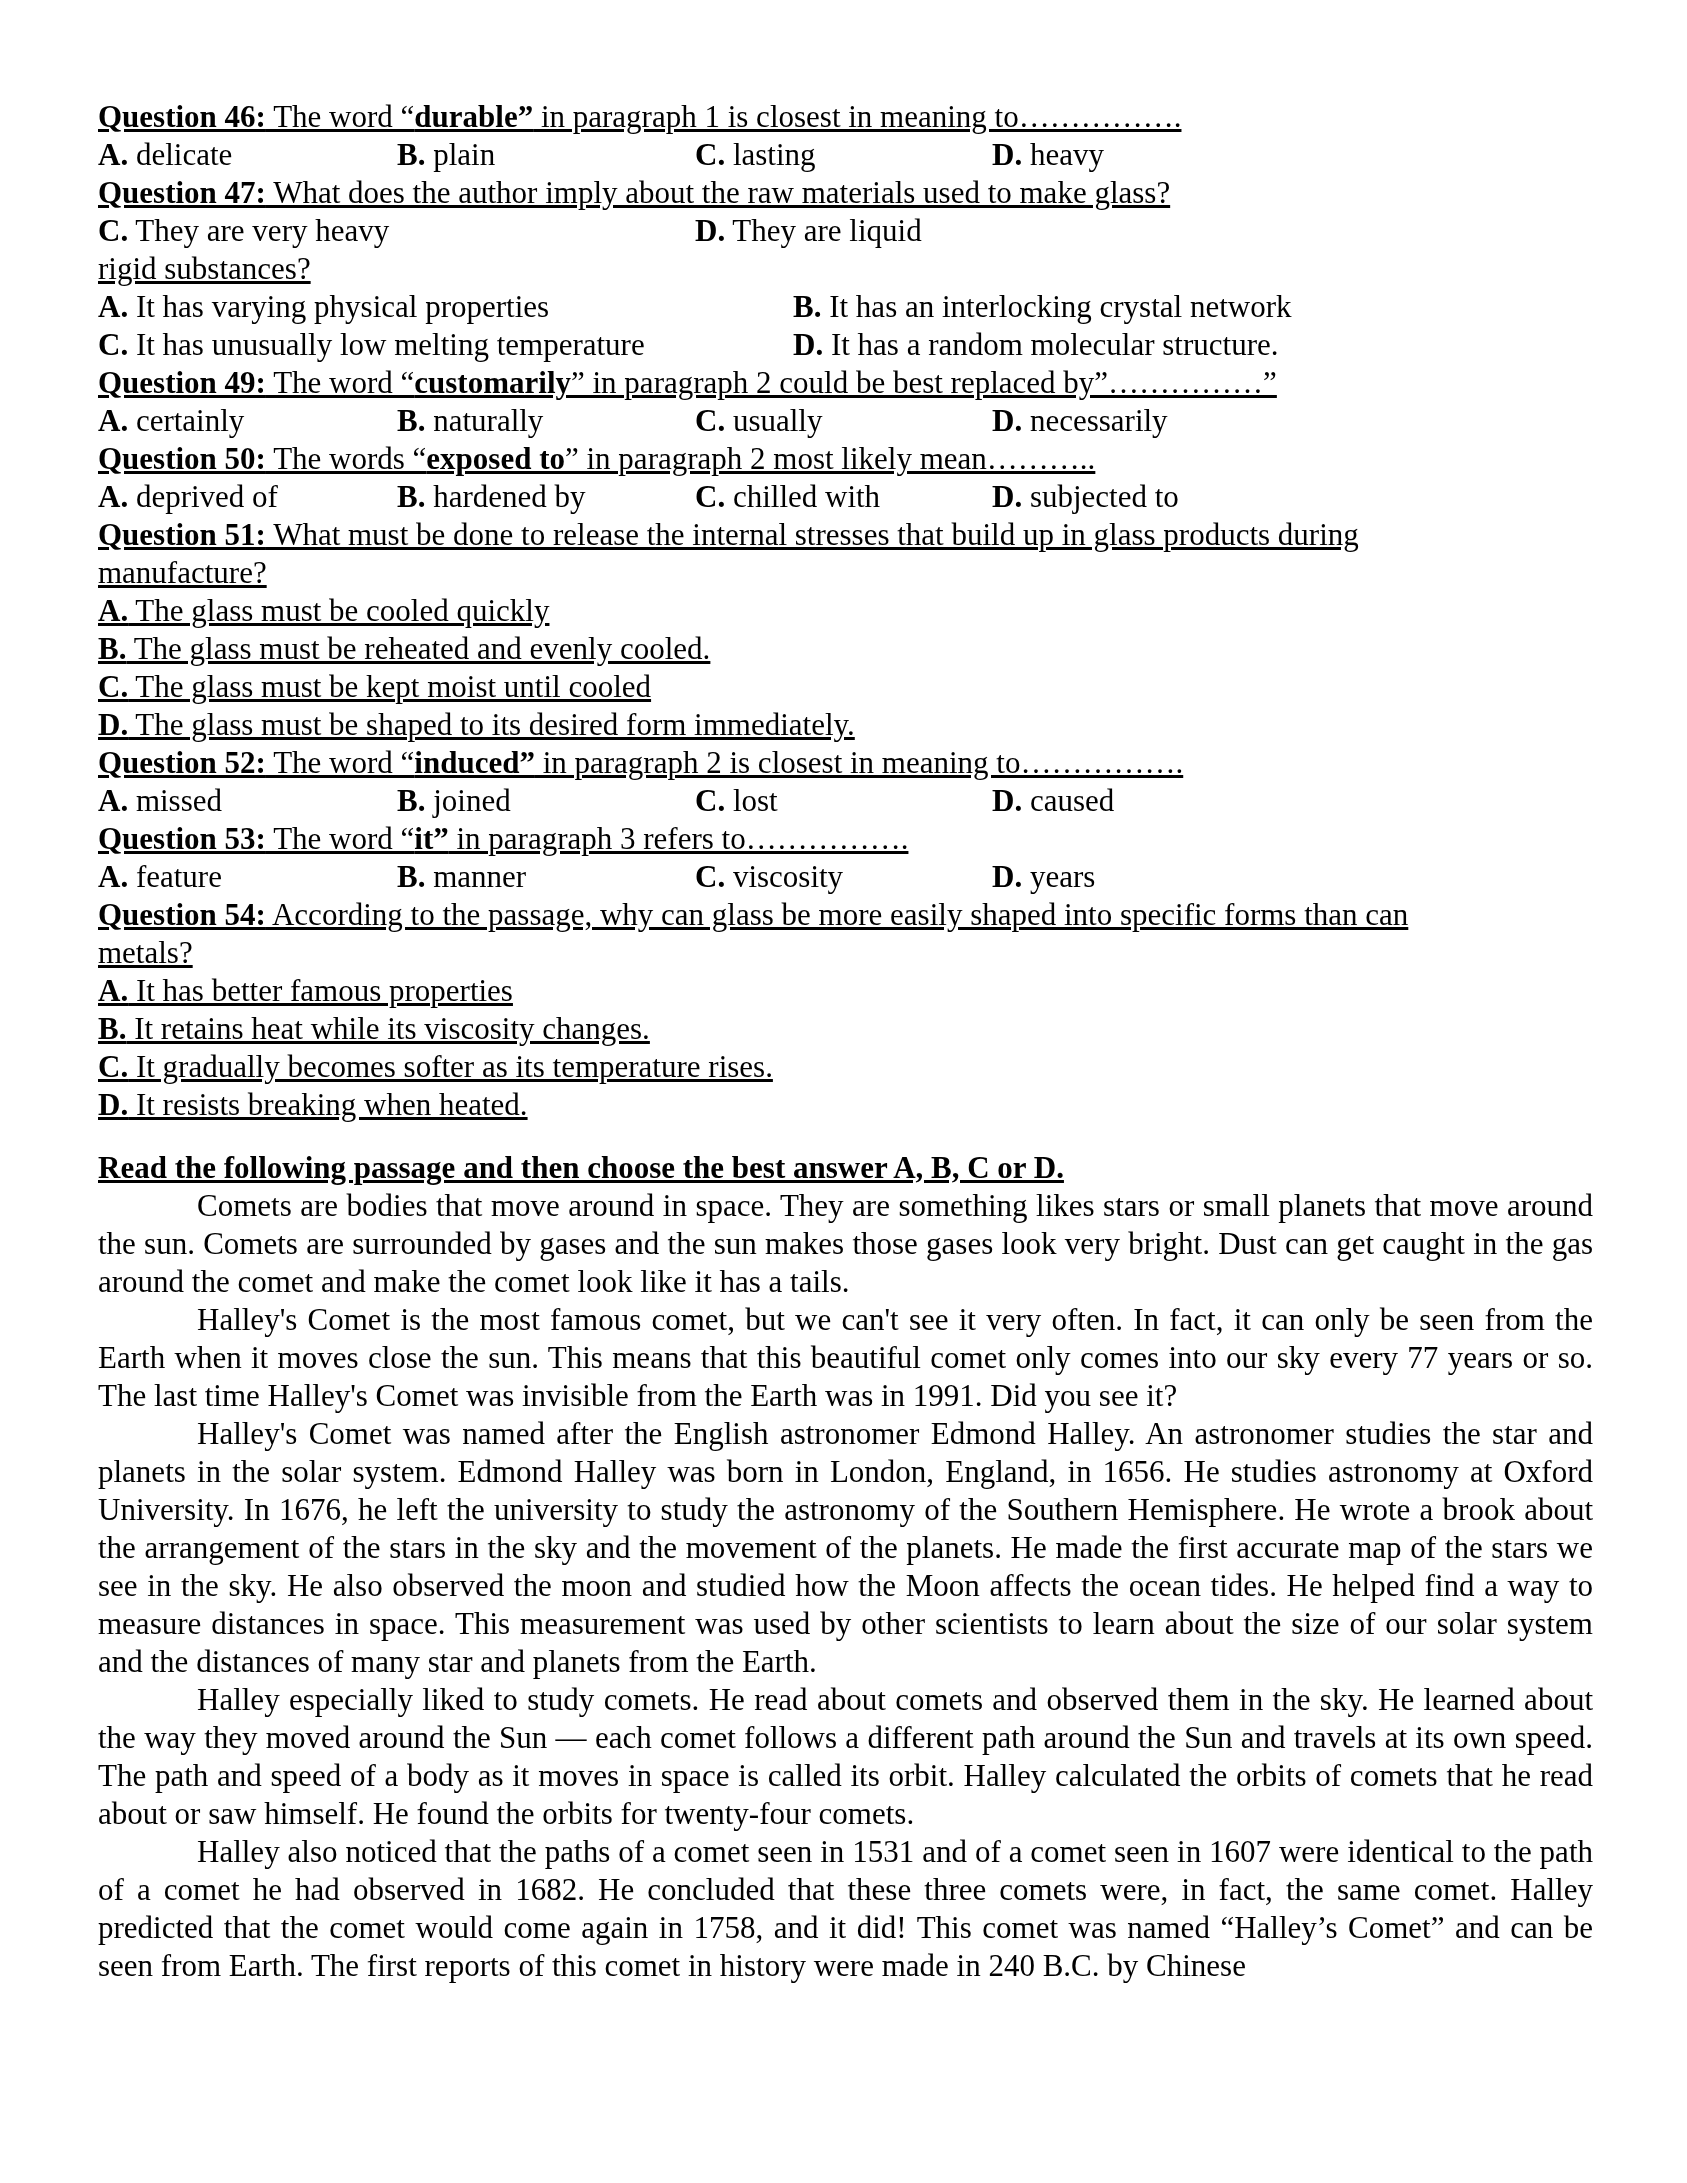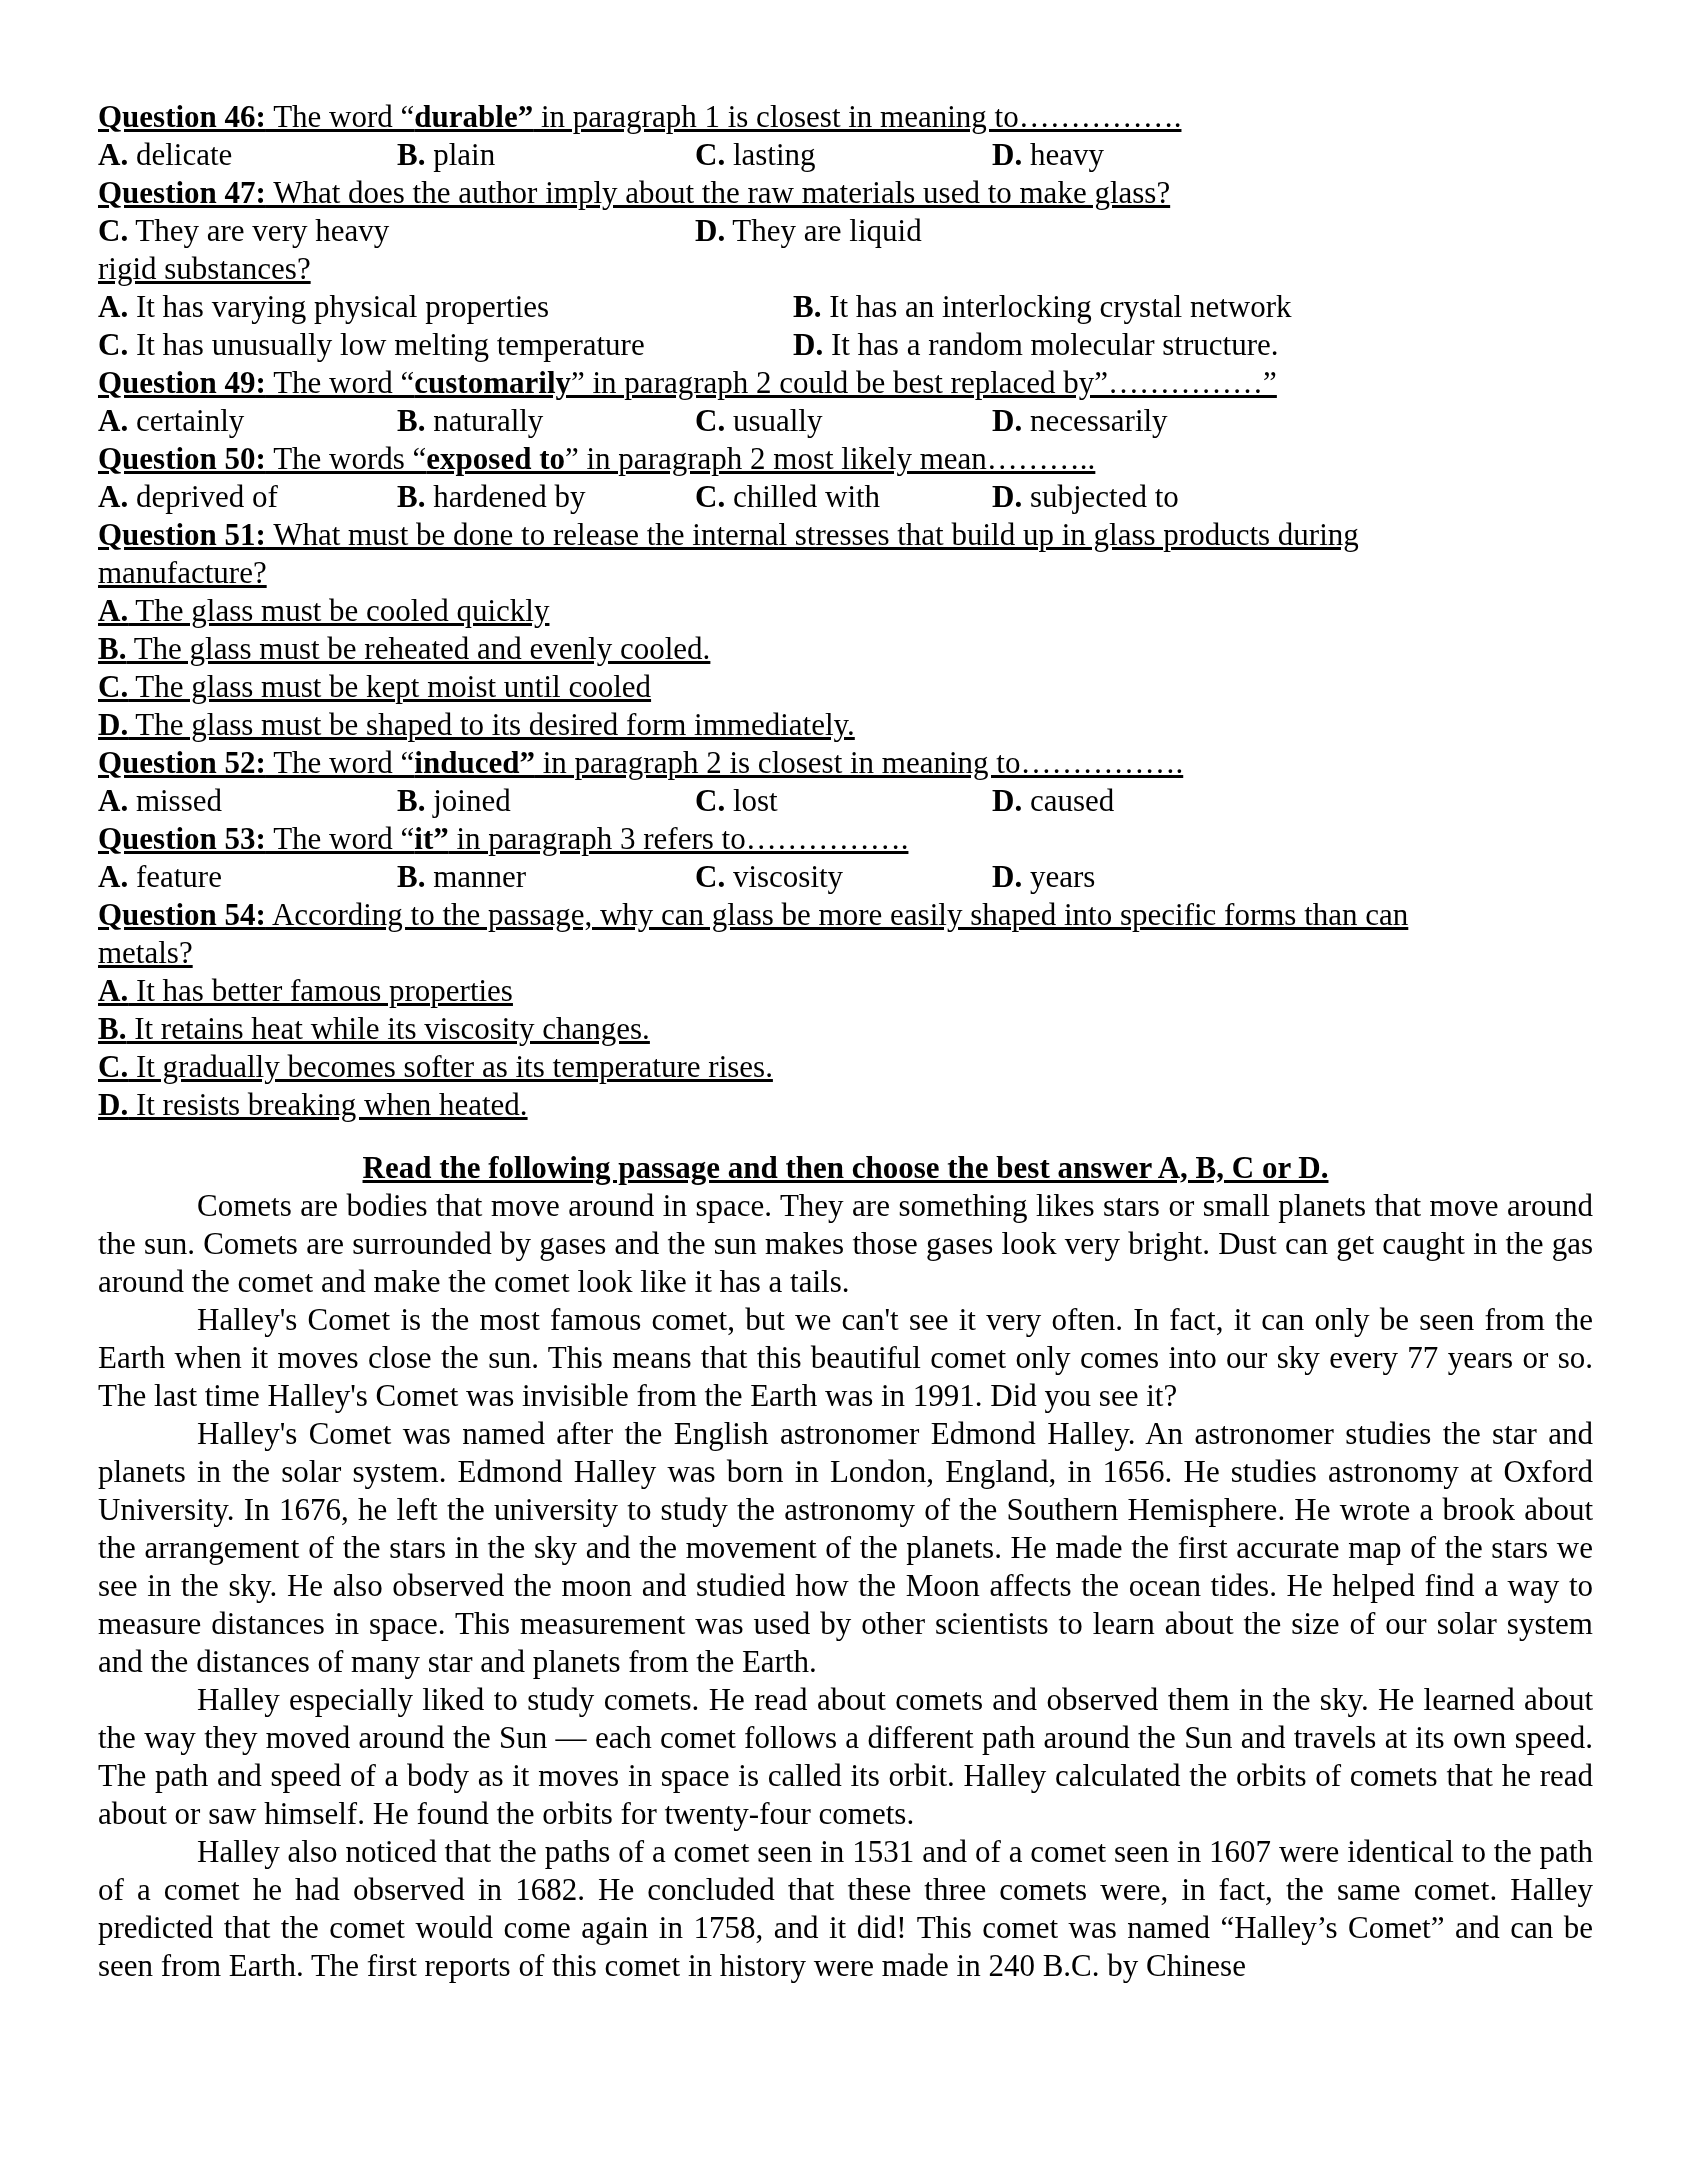--- a/index.html
+++ b/index.html
@@ -15,21 +15,21 @@
   .line { white-space: nowrap; height: 38px; position: relative; text-decoration: underline; }
   .wrap { white-space: normal; height: auto; }
   b, .b { font-weight: bold; }
   .opt { position: absolute; top: 0; white-space: nowrap; }
   .c4-0 { left: 0; } .c4-1 { left: 299px; } .c4-2 { left: 597px; } .c4-3 { left: 894px; }
   .c2-0 { left: 0; }
   .c2-1a { left: 597px; }
   .c2-1b { left: 695px; }
   .spacer { height: 25px; }
   .para { text-indent: 99px; text-align: justify; text-align-last: left; }
-  .heading { font-weight: bold; text-align: center; }
+  .heading { font-weight: bold; }
 </style>
 </head>
 <body>
 
 <div class="page">
 
   <div class="line">
     <b>Question 46:</b><span> The word “</span><b>durable”</b><span> in paragraph 1 is closest in meaning to…………….</span>
   </div>
   <div class="line">

